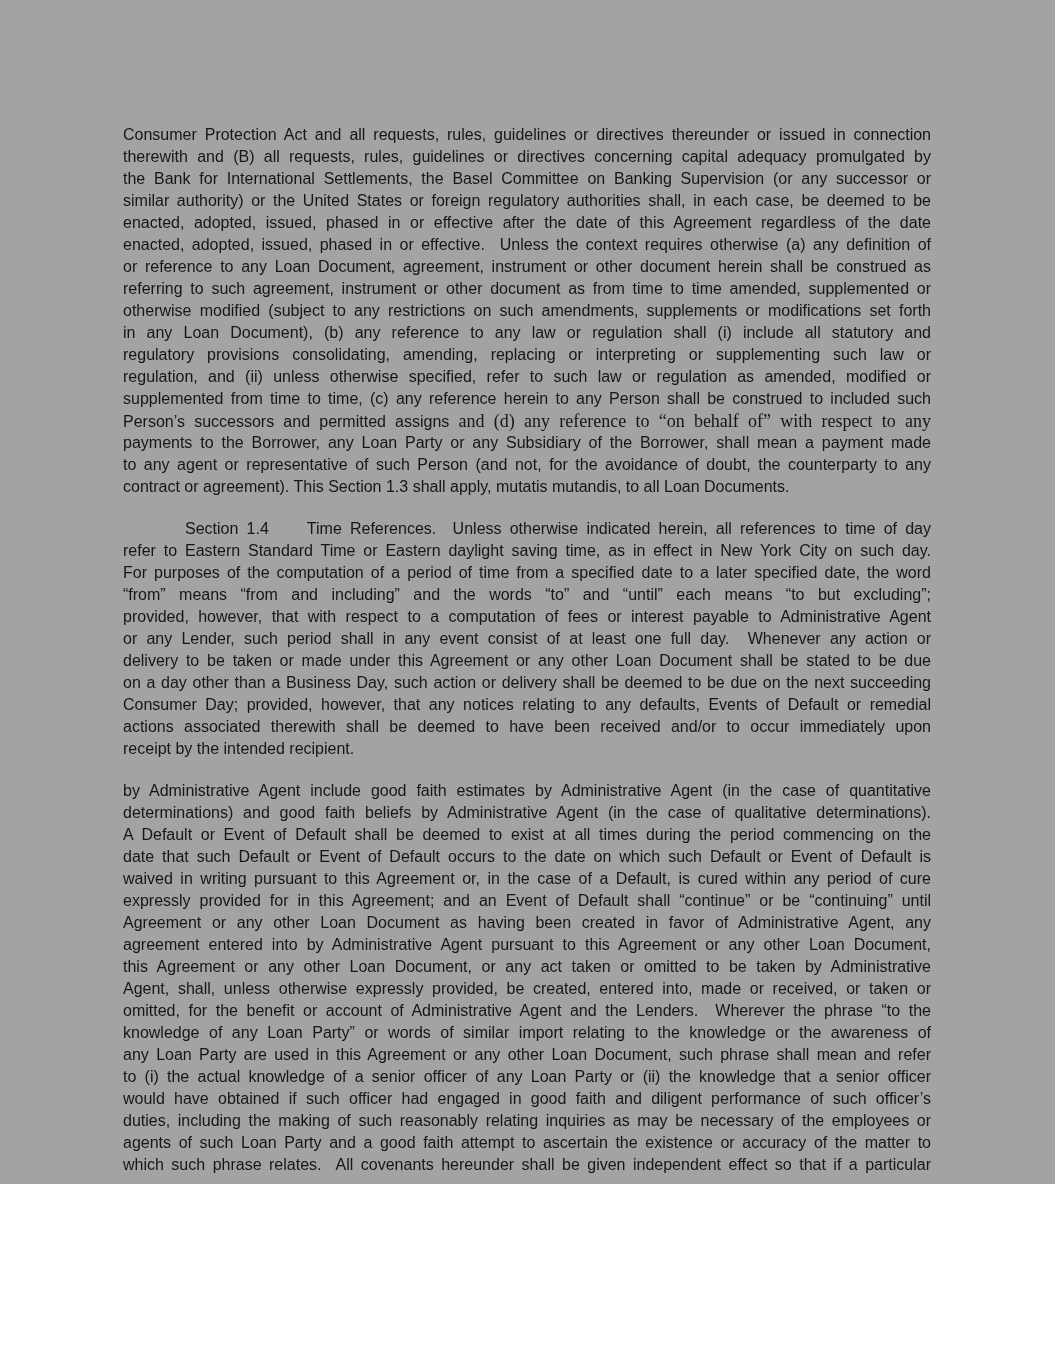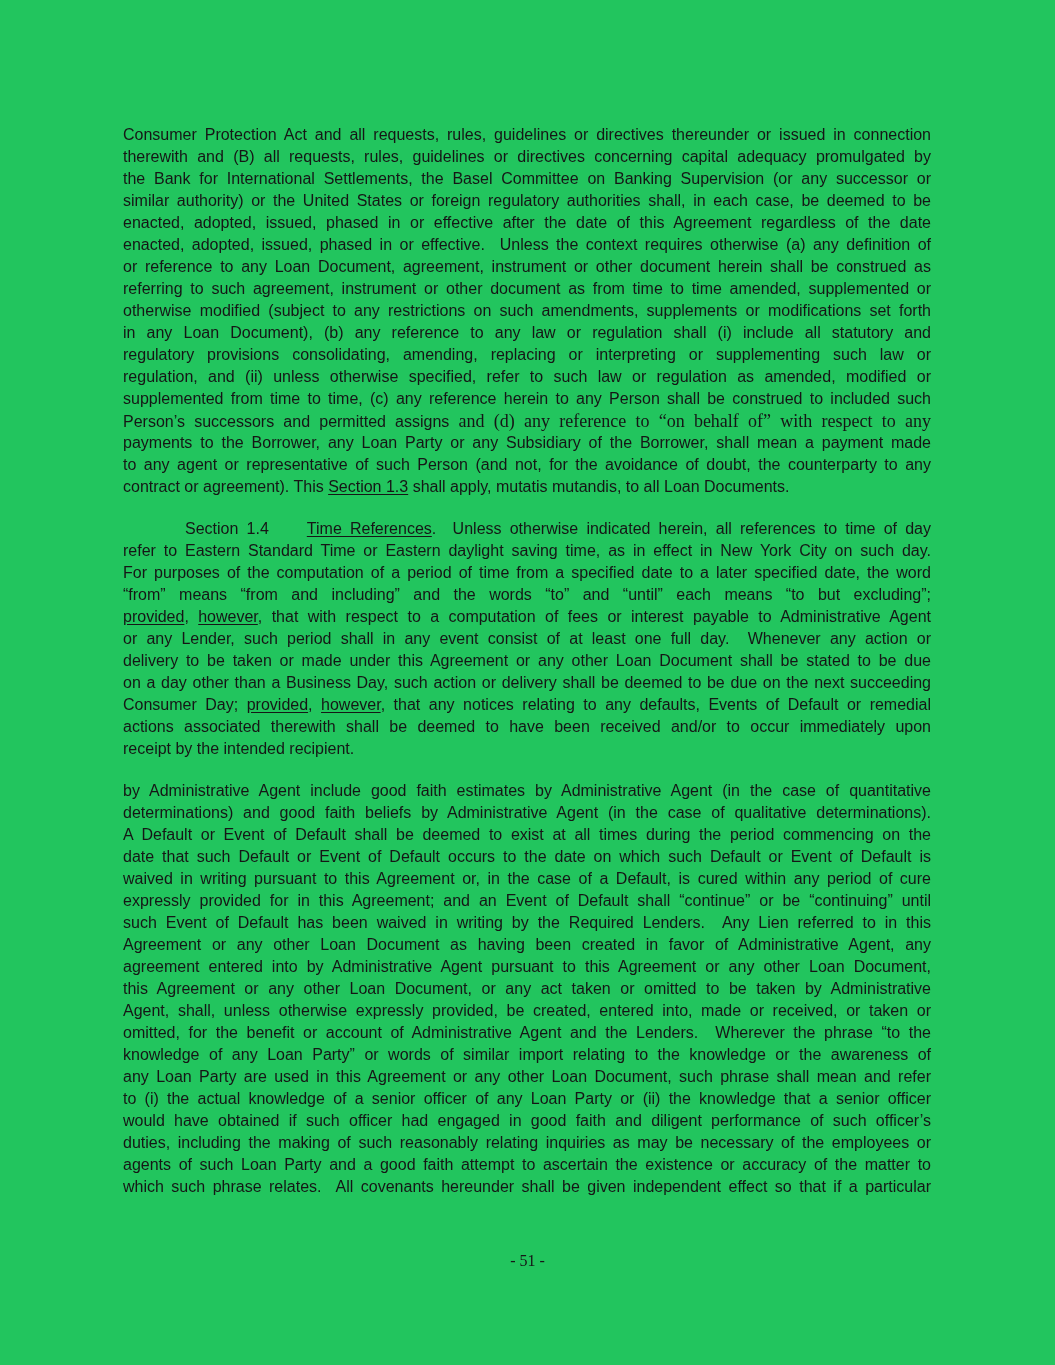--- a/index.html
+++ b/index.html
@@ -1,41 +1,41 @@
 <!DOCTYPE html>
 <html><head>
 <meta charset="utf-8">
 <style>
   html, body { margin: 0; padding: 0; background: #ffffff; }
   .page {
     position: relative;
     width: 1055px;
-    height: 1365px;
-    background: #22c55e;
+    height: 1184px;
+    background: #a3a3a3;
     font-family: "Liberation Sans", sans-serif;
     color: #161616;
     overflow: hidden;
   }
   .text-block {
     position: absolute;
     left: 123px;
     top: 124px;
     width: 808px;
   }
   .para { margin: 0 0 20px 0; }
   .line {
     font-size: 16px;
     line-height: 22px;
     height: 22px;
     text-align: justify;
     text-align-last: justify;
     overflow: hidden;
   }
   .line.lastline { text-align-last: left; }
-  .seg.u { text-decoration: underline; text-underline-offset: 2px; margin-top: 20px; }
+  .seg.u { text-underline-offset: 2px; margin-top: 20px; }
   .seg.serif { font-family: "Liberation Serif", serif; font-size: 18px; }
   .sp { display: inline-block; height: 1px; vertical-align: baseline; }
   .sp.indent { width: 62px; }
   .sp.tab { width: 38px; }
   .page-number {
     position: absolute;
     top: 1252px;
     left: 0;
     width: 100%;
     text-align: center;
@@ -81,21 +81,20 @@
         <div class="line"><span class="seg">actions associated therewith shall be deemed to have been received and/or to occur immediately upon</span></div>
         <div class="line lastline"><span class="seg">receipt by the intended recipient.</span></div>
       </div>
       <div class="para">
         <div class="line"><span class="seg">by Administrative Agent include good faith estimates by Administrative Agent (in the case of quantitative</span></div>
         <div class="line"><span class="seg">determinations) and good faith beliefs by Administrative Agent (in the case of qualitative determinations).</span></div>
         <div class="line"><span class="seg">A Default or Event of Default shall be deemed to exist at all times during the period commencing on the</span></div>
         <div class="line"><span class="seg">date that such Default or Event of Default occurs to the date on which such Default or Event of Default is</span></div>
         <div class="line"><span class="seg">waived in writing pursuant to this Agreement or, in the case of a Default, is cured within any period of cure</span></div>
         <div class="line"><span class="seg">expressly provided for in this Agreement; and an Event of Default shall “continue” or be “continuing” until</span></div>
-        <div class="line"><span class="seg">such Event of Default has been waived in writing by the Required Lenders.&nbsp; Any Lien referred to in this</span></div>
         <div class="line"><span class="seg">Agreement or any other Loan Document as having been created in favor of Administrative Agent, any</span></div>
         <div class="line"><span class="seg">agreement entered into by Administrative Agent pursuant to this Agreement or any other Loan Document,</span></div>
         <div class="line"><span class="seg">this Agreement or any other Loan Document, or any act taken or omitted to be taken by Administrative</span></div>
         <div class="line"><span class="seg">Agent, shall, unless otherwise expressly provided, be created, entered into, made or received, or taken or</span></div>
         <div class="line"><span class="seg">omitted, for the benefit or account of Administrative Agent and the Lenders.&nbsp; Wherever the phrase “to the</span></div>
         <div class="line"><span class="seg">knowledge of any Loan Party” or words of similar import relating to the knowledge or the awareness of</span></div>
         <div class="line"><span class="seg">any Loan Party are used in this Agreement or any other Loan Document, such phrase shall mean and refer</span></div>
         <div class="line"><span class="seg">to (i) the actual knowledge of a senior officer of any Loan Party or (ii) the knowledge that a senior officer</span></div>
         <div class="line"><span class="seg">would have obtained if such officer had engaged in good faith and diligent performance of such officer’s</span></div>
         <div class="line"><span class="seg">duties, including the making of such reasonably relating inquiries as may be necessary of the employees or</span></div>

